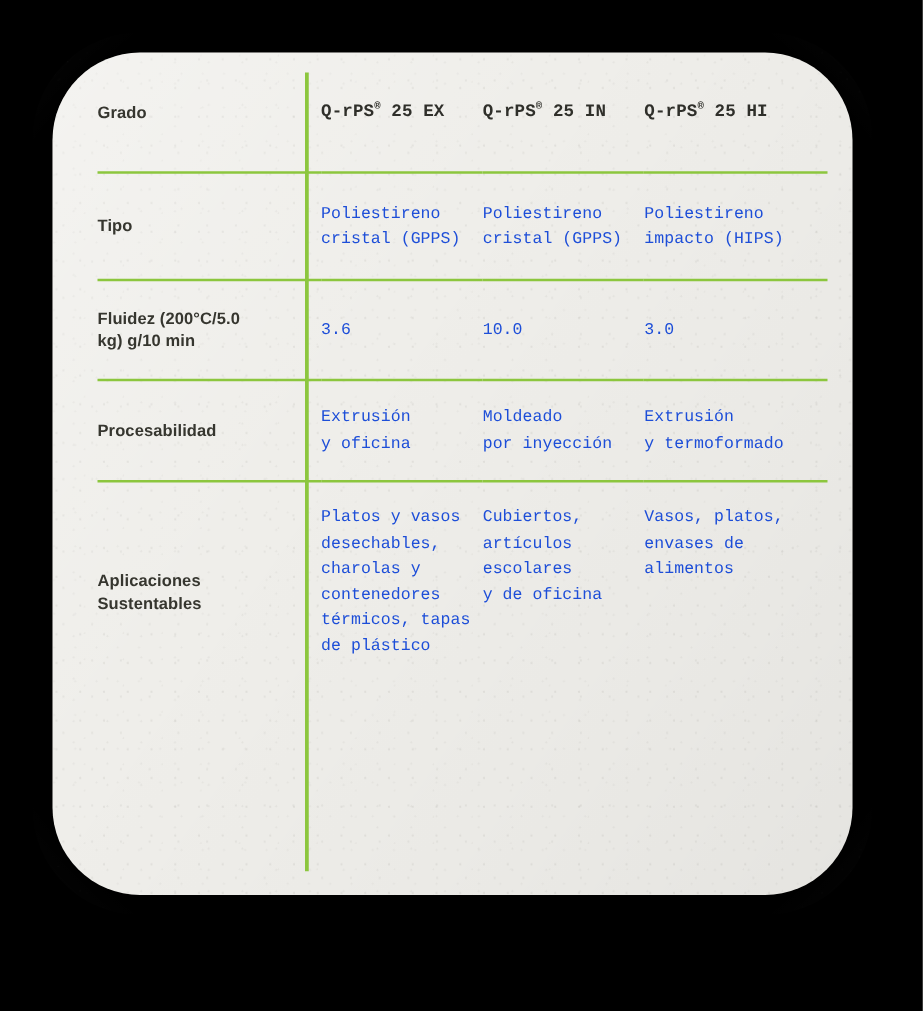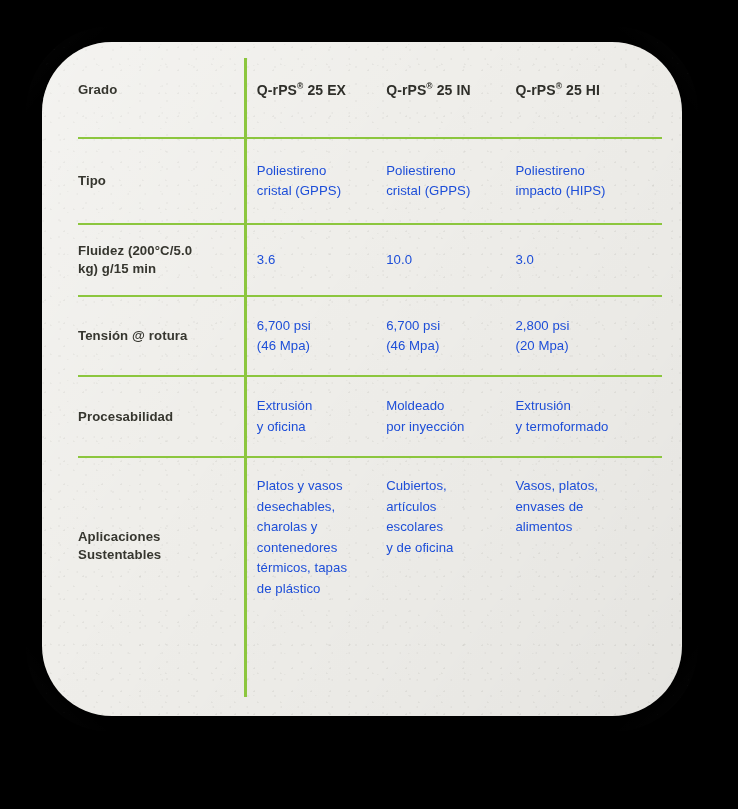--- a/index.html
+++ b/index.html
@@ -136,21 +136,21 @@
   .grid td {
     vertical-align: middle;
     padding: 0;
   }
 
   .row-sep td {
     border-top: 2px solid #8cc63e;
   }
 
   .c-label  { width: 166px; padding-left: 12px; padding-right: 8px; }
-  .c-a, .c-b, .c-c { width: 120px; padding-left: 22px; padding-right: 6px; }
+  .c-a, .c-b, .c-c { width: 120px; padding-left: 22px; padding-right: 6px; font-family: Liberation Mono, monospace; }
   .c-c { width: 136px; }
 
   .lbl {
     font-weight: bold;
     font-size: 13.2px;
     line-height: 18px;
     color: #36362f;
     letter-spacing: 0.1px;
   }
 
@@ -171,21 +171,21 @@
   .val {
     font-size: 13.2px;
     line-height: 20.5px;
     color: #1d4ed8;
     letter-spacing: 0.05px;
   }
 
   
   .h-head { height: 96px; }
   .h-tipo { height: 86px; }
-  .h-flu  { height: 72px; }
+  .h-flu  { height: 80px; }
   .h-elo  { height: 80px; }
   .h-ten  { height: 80px; }
   .h-pro  { height: 81px; }
   .h-apl  { height: 170px; }
 
   .h-apl td { vertical-align: top; padding-top: 18px; margin-top: 8px; }
   .h-apl .c-label { vertical-align: middle; padding-top: 6px; }
 
   .nowrap { white-space: nowrap; }
 </style>
@@ -238,51 +238,34 @@
         </td>
         <td class="c-c">
           <div class="val">Poliestireno</div>
           <div class="val">impacto (HIPS)</div>
         </td>
       </tr>
 
       <tr class="h-flu row-sep">
         <td class="c-label">
           <div class="lbl">Fluidez (200°C/5.0</div>
-          <div class="lbl">kg) g/15 min</div>
+          <div class="lbl">kg) g/10 min</div>
         </td>
         <td class="c-a">
           <div class="val">3.6</div>
         </td>
         <td class="c-b">
           <div class="val">10.0</div>
         </td>
         <td class="c-c">
           <div class="val">3.0</div>
         </td>
       </tr>
 
 
-      <tr class="h-ten row-sep">
-        <td class="c-label">
-          <div class="lbl nowrap">Tensión @ rotura</div>
-        </td>
-        <td class="c-a">
-          <div class="val">6,700 psi</div>
-          <div class="val">(46 Mpa)</div>
-        </td>
-        <td class="c-b">
-          <div class="val">6,700 psi</div>
-          <div class="val">(46 Mpa)</div>
-        </td>
-        <td class="c-c">
-          <div class="val">2,800 psi</div>
-          <div class="val">(20 Mpa)</div>
-        </td>
-      </tr>
 
       <tr class="h-pro row-sep">
         <td class="c-label">
           <div class="lbl nowrap">Procesabilidad</div>
         </td>
         <td class="c-a">
           <div class="val">Extrusión</div>
           <div class="val">y oficina</div>
         </td>
         <td class="c-b">

